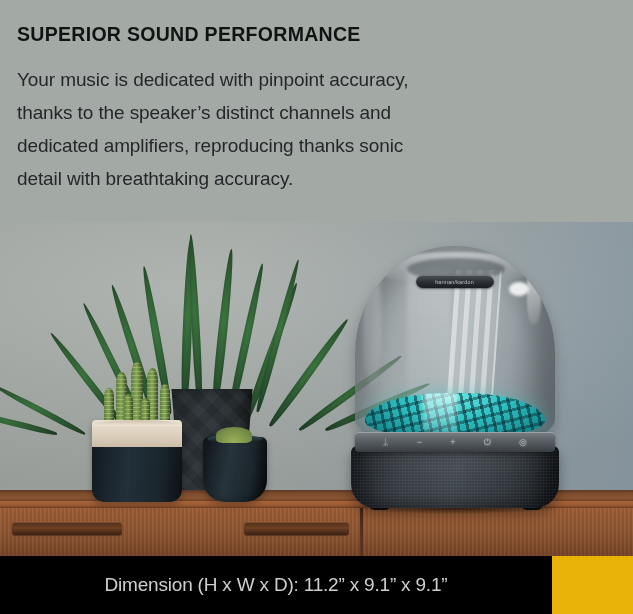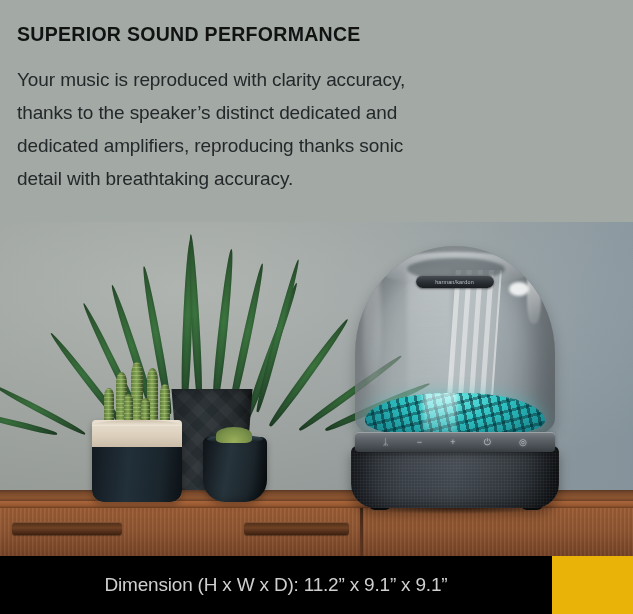--- a/index.html
+++ b/index.html
@@ -385,22 +385,22 @@
   }
 </style>
 </head>
 <body>
 
 <div id="page">
 
   <div class="text-block">
     <h1 class="headline">SUPERIOR SOUND PERFORMANCE</h1>
     <p class="body-copy">
-      <span class="ln">Your music is reproduced with clarity accuracy,</span>
-      <span class="ln">thanks to the speaker’s distinct dedicated and</span>
+      <span class="ln">Your music is dedicated with pinpoint accuracy,</span>
+      <span class="ln">thanks to the speaker’s distinct channels and</span>
       <span class="ln">dedicated amplifiers, reproducing thanks sonic</span>
       <span class="ln">detail with breathtaking accuracy.</span>
     </p>
   </div>
 
   <div class="photo">
     <div class="wall"></div>
     <div class="wall-shade"></div>
 
     <div class="plant">

